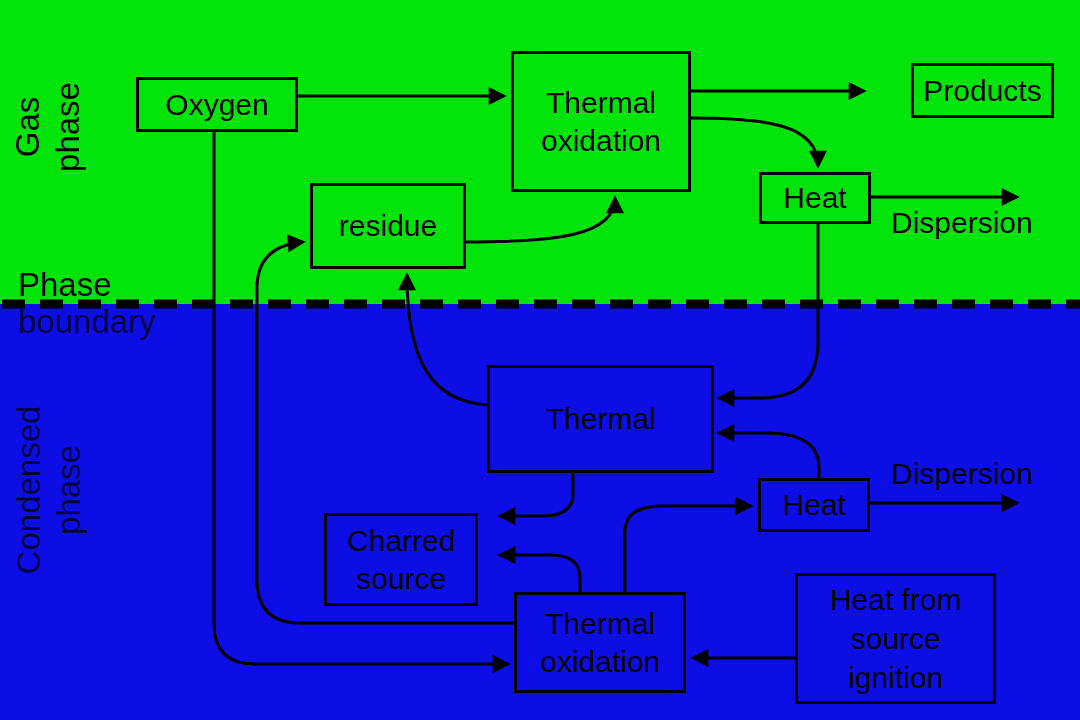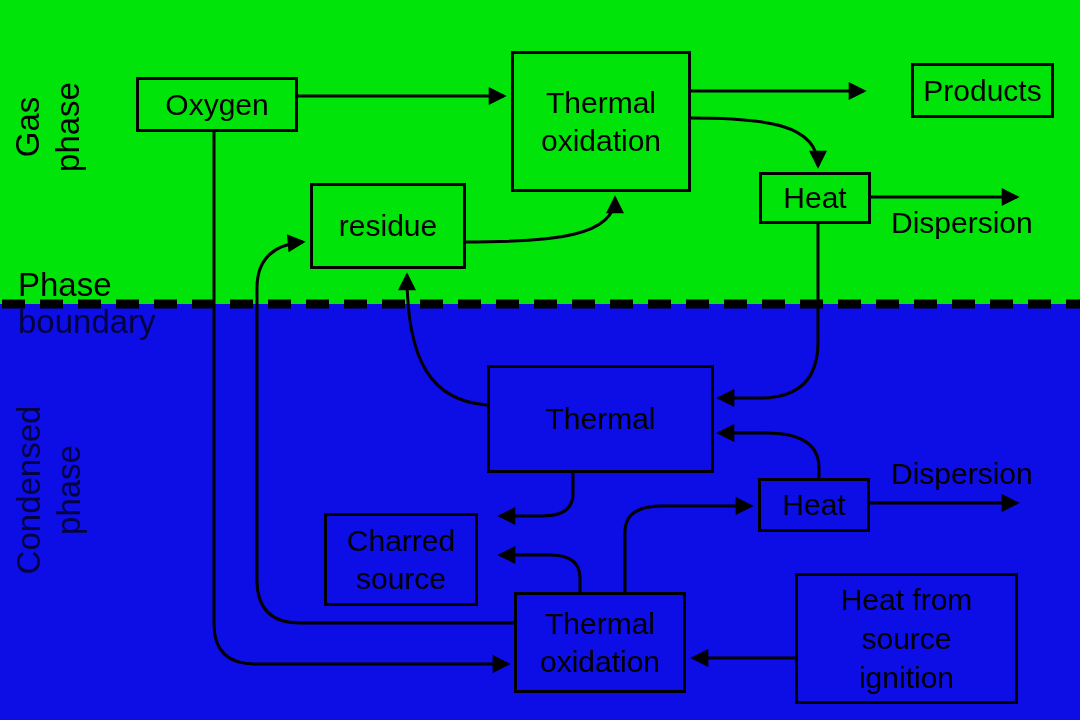--- a/index.html
+++ b/index.html
@@ -94,21 +94,21 @@
 
 <div class="box" style="left:514px;top:592px;width:172px;height:101px;">
   <span class="ln">Thermal</span>
   <span class="ln">oxidation</span>
 </div>
 
 <div class="box" style="left:758px;top:478px;width:112px;height:54px;">
   <span class="ln">Heat</span>
 </div>
 
-<div class="box" style="left:795px;top:573px;width:223px;height:131px;line-height:39px;justify-content:center;">
+<div class="box" style="left:795px;top:573px;width:201px;height:131px;line-height:39px;justify-content:center;">
   <span class="ln">Heat from</span>
   <span class="ln">source</span>
   <span class="ln">ignition</span>
 </div>
 
 <div class="floatlabel" style="left:891px;top:206px;">Dispersion</div>
 <div class="floatlabel" style="left:891px;top:457px;">Dispersion</div>
 
 <div class="side-label" style="left:48px;top:127px;color:#000;">
   <span class="ln">Gas</span>

